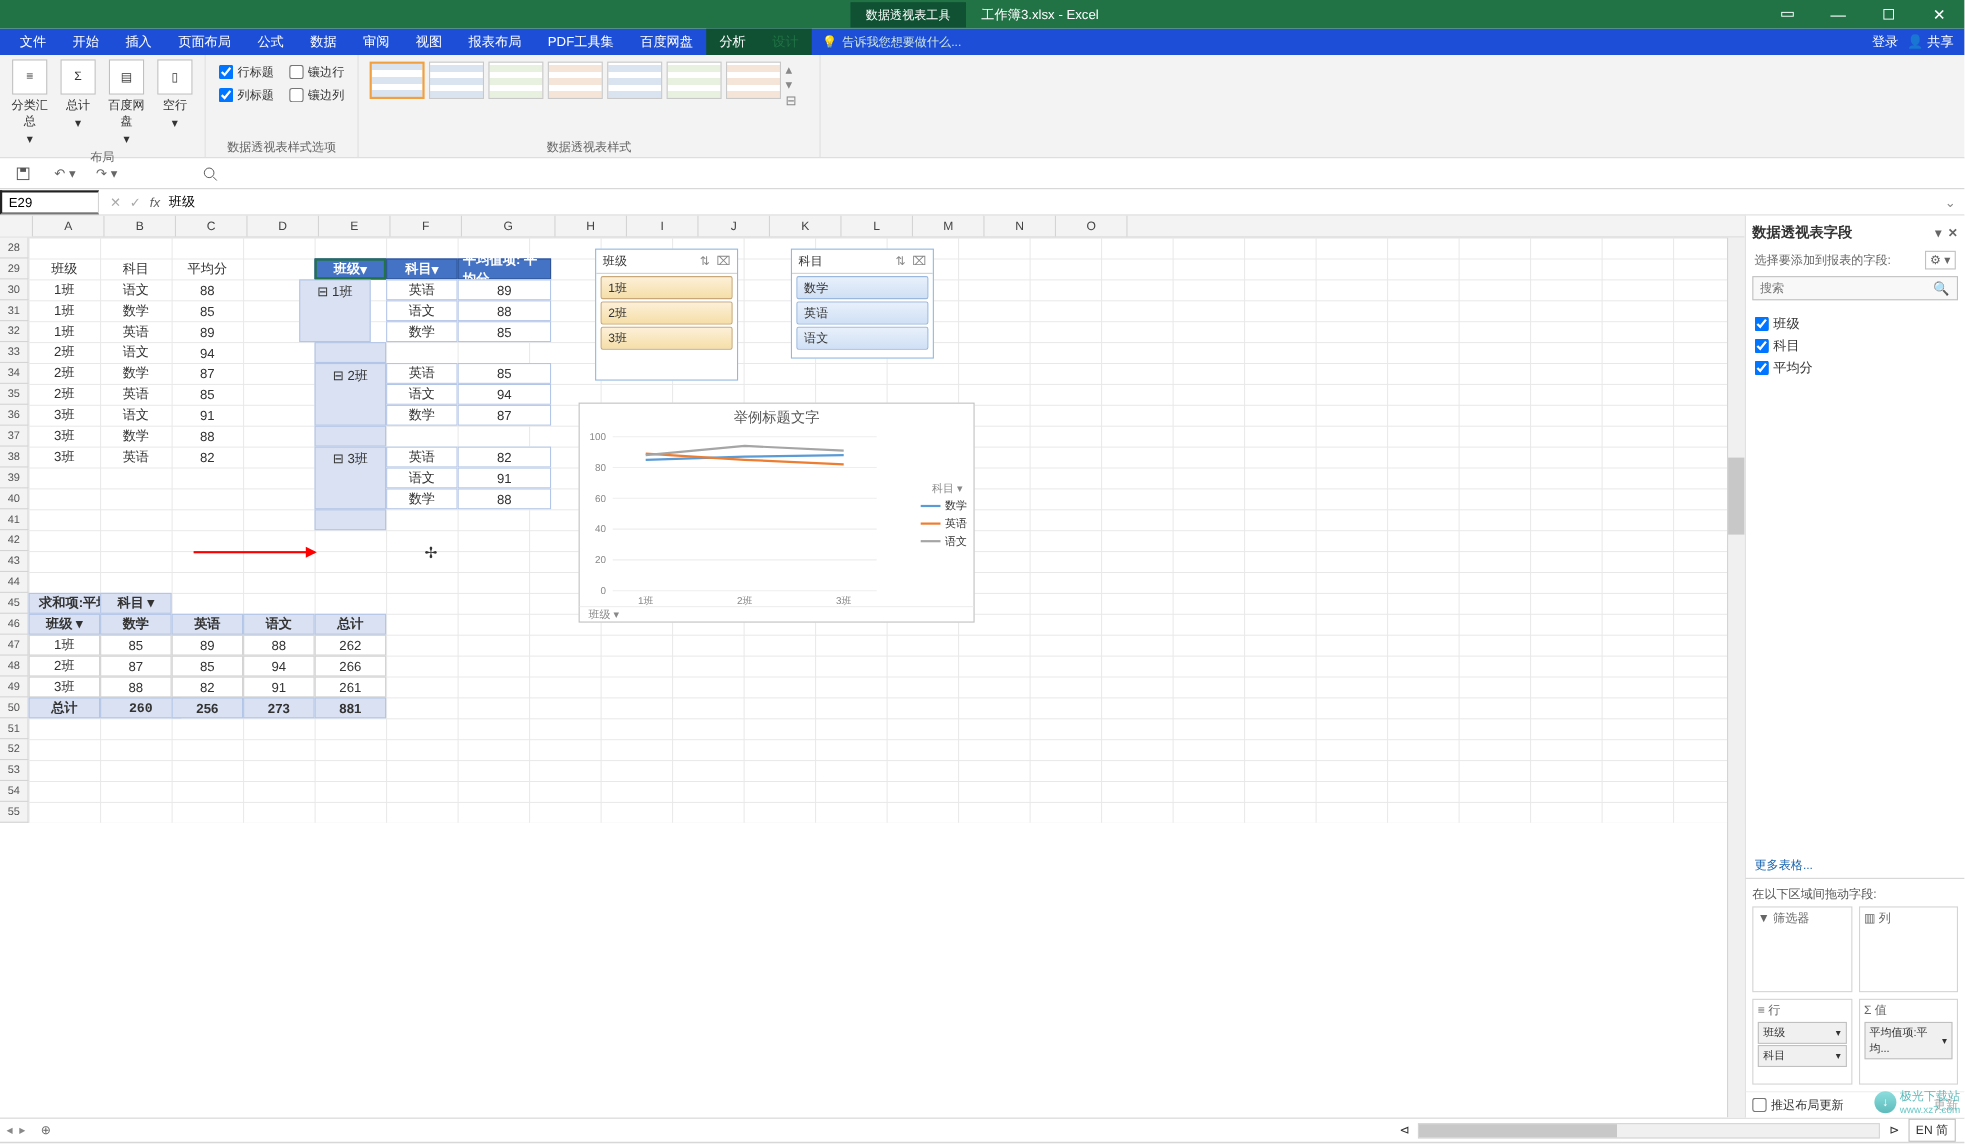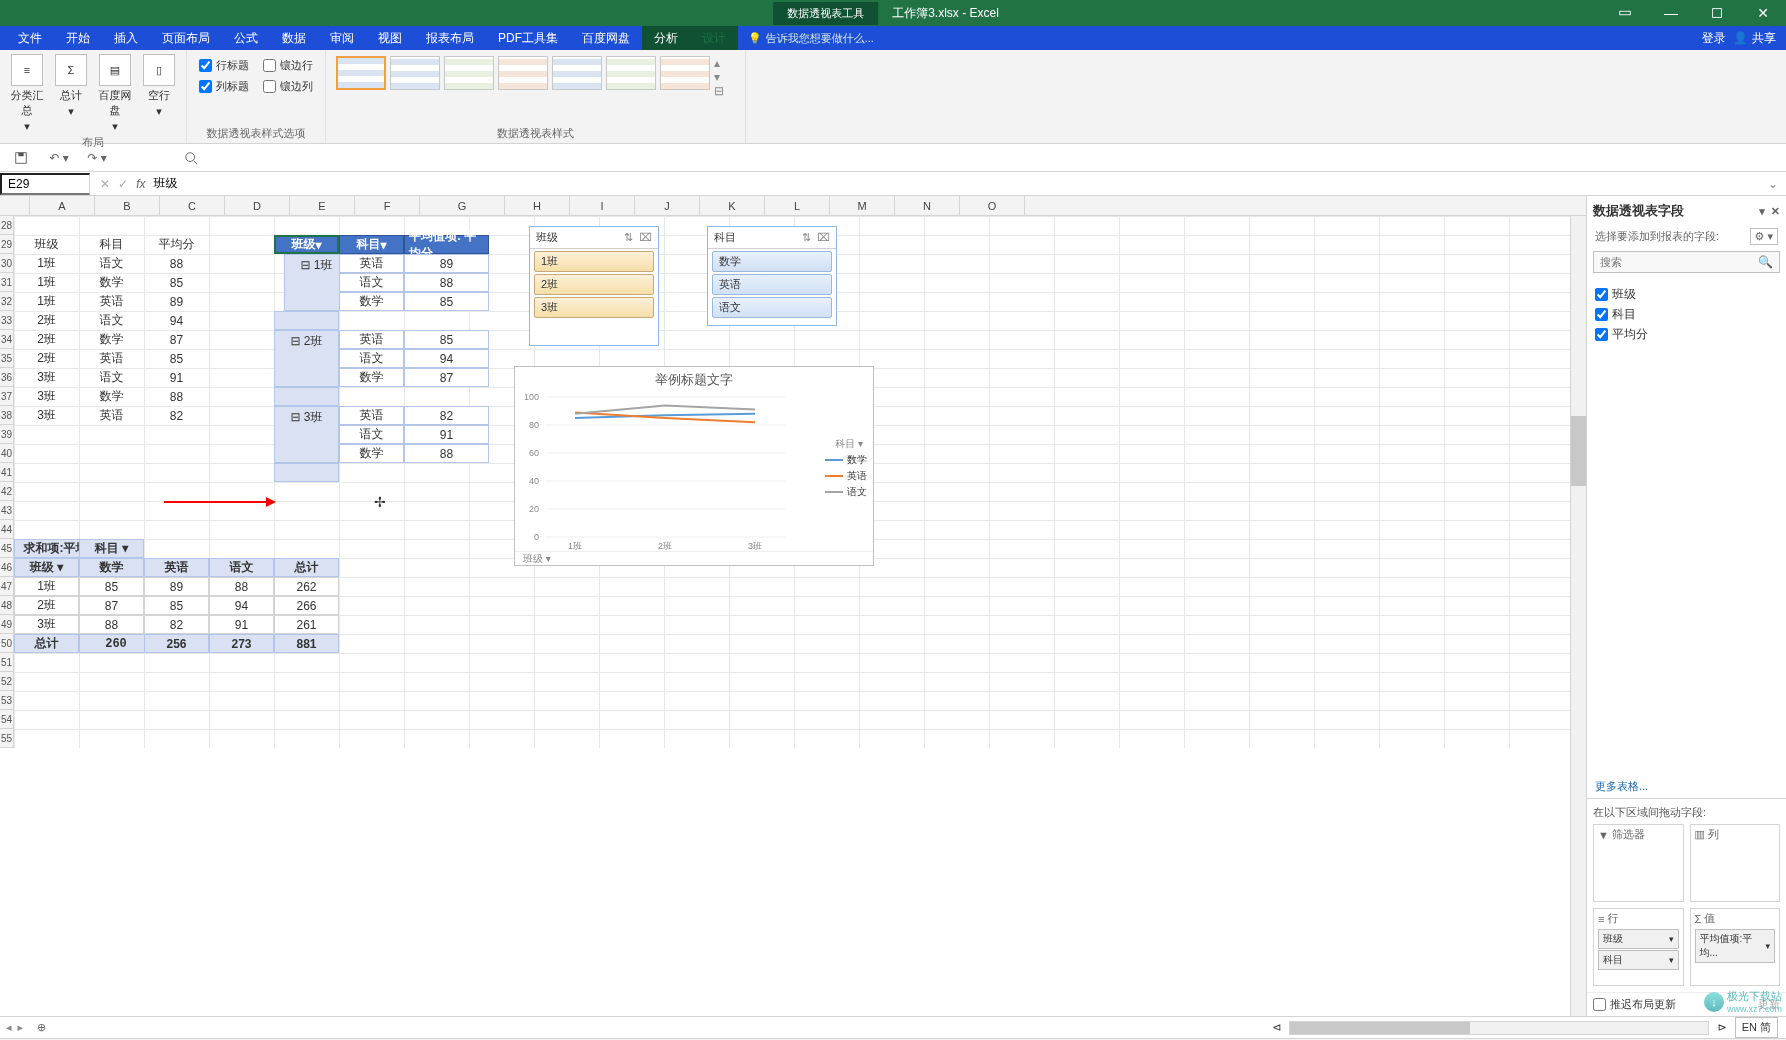--- a/index.html
+++ b/index.html
@@ -48,21 +48,21 @@
 .fx-label { font-style: italic; color: #666; }
 .fx-input { flex: 1; border: none; outline: none; font-size: 12px; }
 
 
 .main { display: flex; height: 820px; position: relative; }
 .sheet-area { flex: 1; position: relative; overflow: hidden; }
 .cols { display: flex; height: 20px; background: #f3f3f3; border-bottom: 1px solid #d4d4d4; }
 .corner { width: 30px; border-right: 1px solid #d4d4d4; background: #f3f3f3; }
 .col-h { border-right: 1px solid #d4d4d4; text-align: center; font-size: 11px; line-height: 20px; color: #444; }
 .grid-body { display: flex; }
-.row-hs { width: 14px; background: #f3f3f3; }
+.row-hs { width: 26px; background: #f3f3f3; }
 .row-h { height: 19px; border-bottom: 1px solid #d4d4d4; border-right: 1px solid #d4d4d4; text-align: center; font-size: 10px; line-height: 19px; color: #555; }
 .cells { position: relative; flex: 1; }
 .gridlines { position: absolute; inset: 0; background-image: linear-gradient(to right, #e8e8e8 1px, transparent 1px), linear-gradient(to bottom, #e8e8e8 1px, transparent 1px); background-size: 65px 19px; }
 .cell-layer { position: absolute; inset: 0; }
 .cell { position: absolute; height: 19px; display: flex; align-items: center; justify-content: center; font-size: 12px; padding: 0 4px; }
 
 
 .pv-hdr { background: #4472c4; color: #fff; font-weight: bold; border: 1px solid #2e5496; }
 .pv-row-hdr { background: #d9e1f2; border: 1px solid #b4c6e7; }
 .pv-val { border: 1px solid #b4c6e7; background: #fff; }
@@ -357,21 +357,21 @@
             <div class="cell " style="left: 130px; top: 152px; width: 65px;">91</div>
             <div class="cell " style="left: 0px; top: 171px; width: 65px;">3班</div>
             <div class="cell " style="left: 65px; top: 171px; width: 65px;">数学</div>
             <div class="cell " style="left: 130px; top: 171px; width: 65px;">88</div>
             <div class="cell " style="left: 0px; top: 190px; width: 65px;">3班</div>
             <div class="cell " style="left: 65px; top: 190px; width: 65px;">英语</div>
             <div class="cell " style="left: 130px; top: 190px; width: 65px;">82</div>
             <div class="cell pv-hdr" style="left: 260px; top: 19px; width: 65px;">班级 <span style="float:right">▾</span></div>
             <div class="cell pv-hdr" style="left: 325px; top: 19px; width: 65px;">科目 <span style="float:right">▾</span></div>
             <div class="cell pv-hdr" style="left: 390px; top: 19px; width: 85px;">平均值项: 平均分</div>
-            <div class="cell pv-row-hdr" style="left: 270px; top: 38px; width: 65px; height: 57px; align-items: flex-start; padding-top: 2px;">⊟ 1班</div>
+            <div class="cell pv-row-hdr" style="left: 246px; top: 38px; width: 65px; height: 57px; align-items: flex-start; padding-top: 2px;">⊟ 1班</div>
             <div class="cell pv-val" style="left: 325px; top: 38px; width: 65px;">英语</div>
             <div class="cell pv-val" style="left: 390px; top: 38px; width: 85px;">89</div>
             <div class="cell pv-val" style="left: 325px; top: 57px; width: 65px;">语文</div>
             <div class="cell pv-val" style="left: 390px; top: 57px; width: 85px;">88</div>
             <div class="cell pv-val" style="left: 325px; top: 76px; width: 65px;">数学</div>
             <div class="cell pv-val" style="left: 390px; top: 76px; width: 85px;">85</div>
             <div class="cell pv-row-hdr" style="left: 260px; top: 95px; width: 65px; height: 19px;"></div>
             <div class="cell pv-row-hdr" style="left: 260px; top: 114px; width: 65px; height: 57px; align-items: flex-start; padding-top: 2px;">⊟ 2班</div>
             <div class="cell pv-val" style="left: 325px; top: 114px; width: 65px;">英语</div>
             <div class="cell pv-val" style="left: 390px; top: 114px; width: 85px;">85</div>

